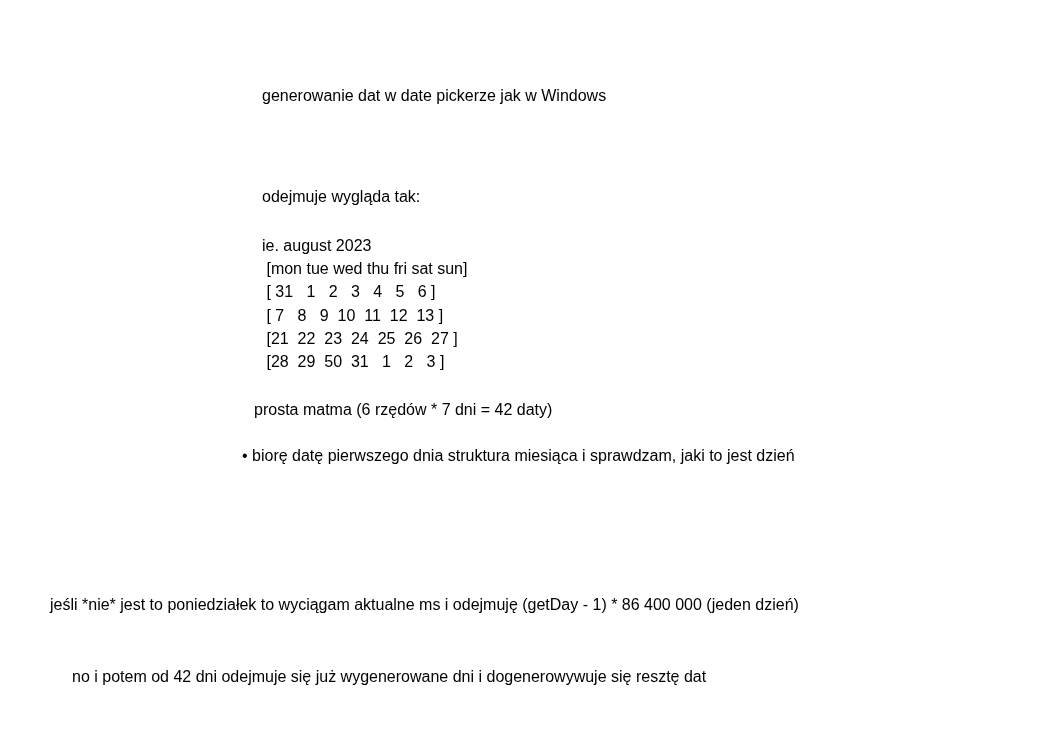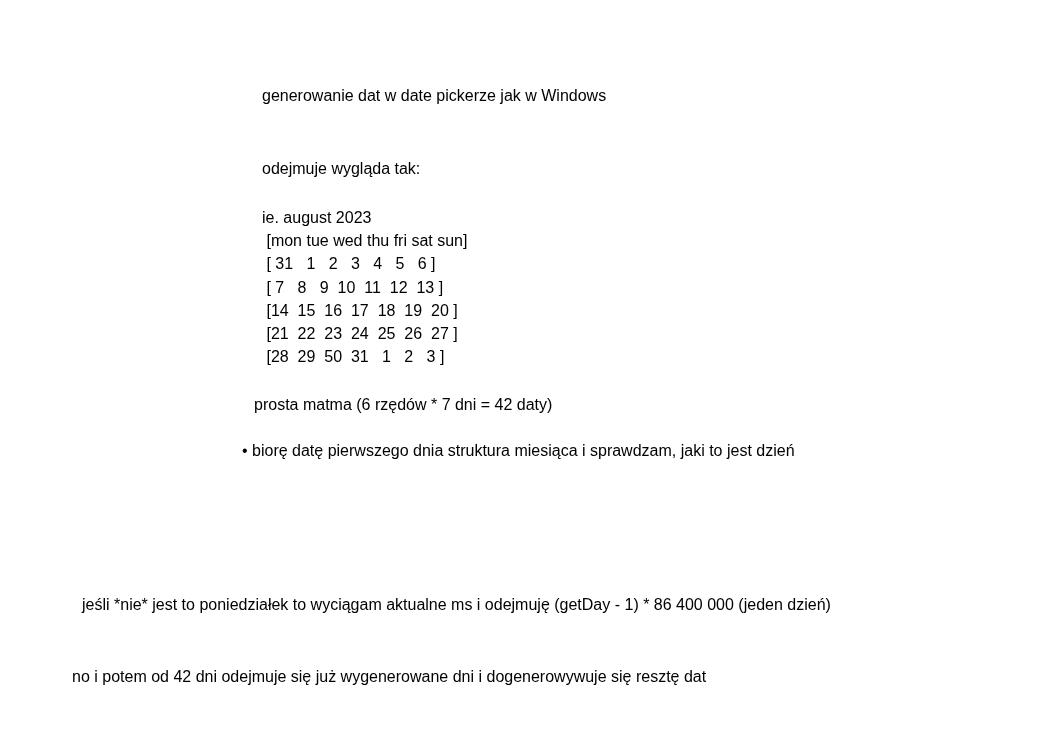--- a/index.html
+++ b/index.html
@@ -14,21 +14,21 @@
       color: #000000;
       width: 1053px;
       height: 754px;
       position: relative;
     }
     .content {
       padding-top: 87px;
       padding-left: 262px;
     }
     .title {
-      margin-bottom: 55px;
+      margin-bottom: 83px;
     }
     .section-label {
       margin-bottom: 28px;
     }
     .calendar-block {
       margin-bottom: 28px;
       line-height: 1.45;
     }
     .calendar-line {
       white-space: pre;
@@ -38,42 +38,40 @@
       margin-bottom: 28px;
     }
     .bullet-line {
       margin-left: -20px;
       margin-bottom: 28px;
     }
     .offset-line-1 {
       position: absolute;
       left: 50px;
       top: 596px;
-      margin-left: 32px;
     }
     .offset-line-2 {
       position: absolute;
       left: 72px;
       top: 668px;
     }
   </style>
 </head>
 <body>
 
 <div class="content">
   <div class="title">generowanie dat w date pickerze jak w Windows</div>
 
   <div class="section-label">odejmuje wygląda tak:</div>
 
   <div class="calendar-block">
     <div class="calendar-line">ie. august 2023</div>
     <div class="calendar-line"> [mon tue wed thu fri sat sun]</div>
     <div class="calendar-line"> [ 31   1   2   3   4   5   6 ]</div>
     <div class="calendar-line"> [ 7   8   9  10  11  12  13 ]</div>
-    <div class="calendar-line"> [14  15  16  17  18  19  20 ]</div>
     <div class="calendar-line"> [21  22  23  24  25  26  27 ]</div>
     <div class="calendar-line"> [28  29  50  31   1   2   3 ]</div>
   </div>
 
   <div class="math-note">prosta matma (6 rzędów * 7 dni = 42 daty)</div>
 
   <div class="bullet-line">• biorę datę pierwszego dnia struktura miesiąca i sprawdzam, jaki to jest dzień</div>
 </div>
 
 <div class="offset-line-1">jeśli *nie* jest to poniedziałek to wyciągam aktualne ms i odejmuję (getDay - 1) * 86 400 000 (jeden dzień)</div>

